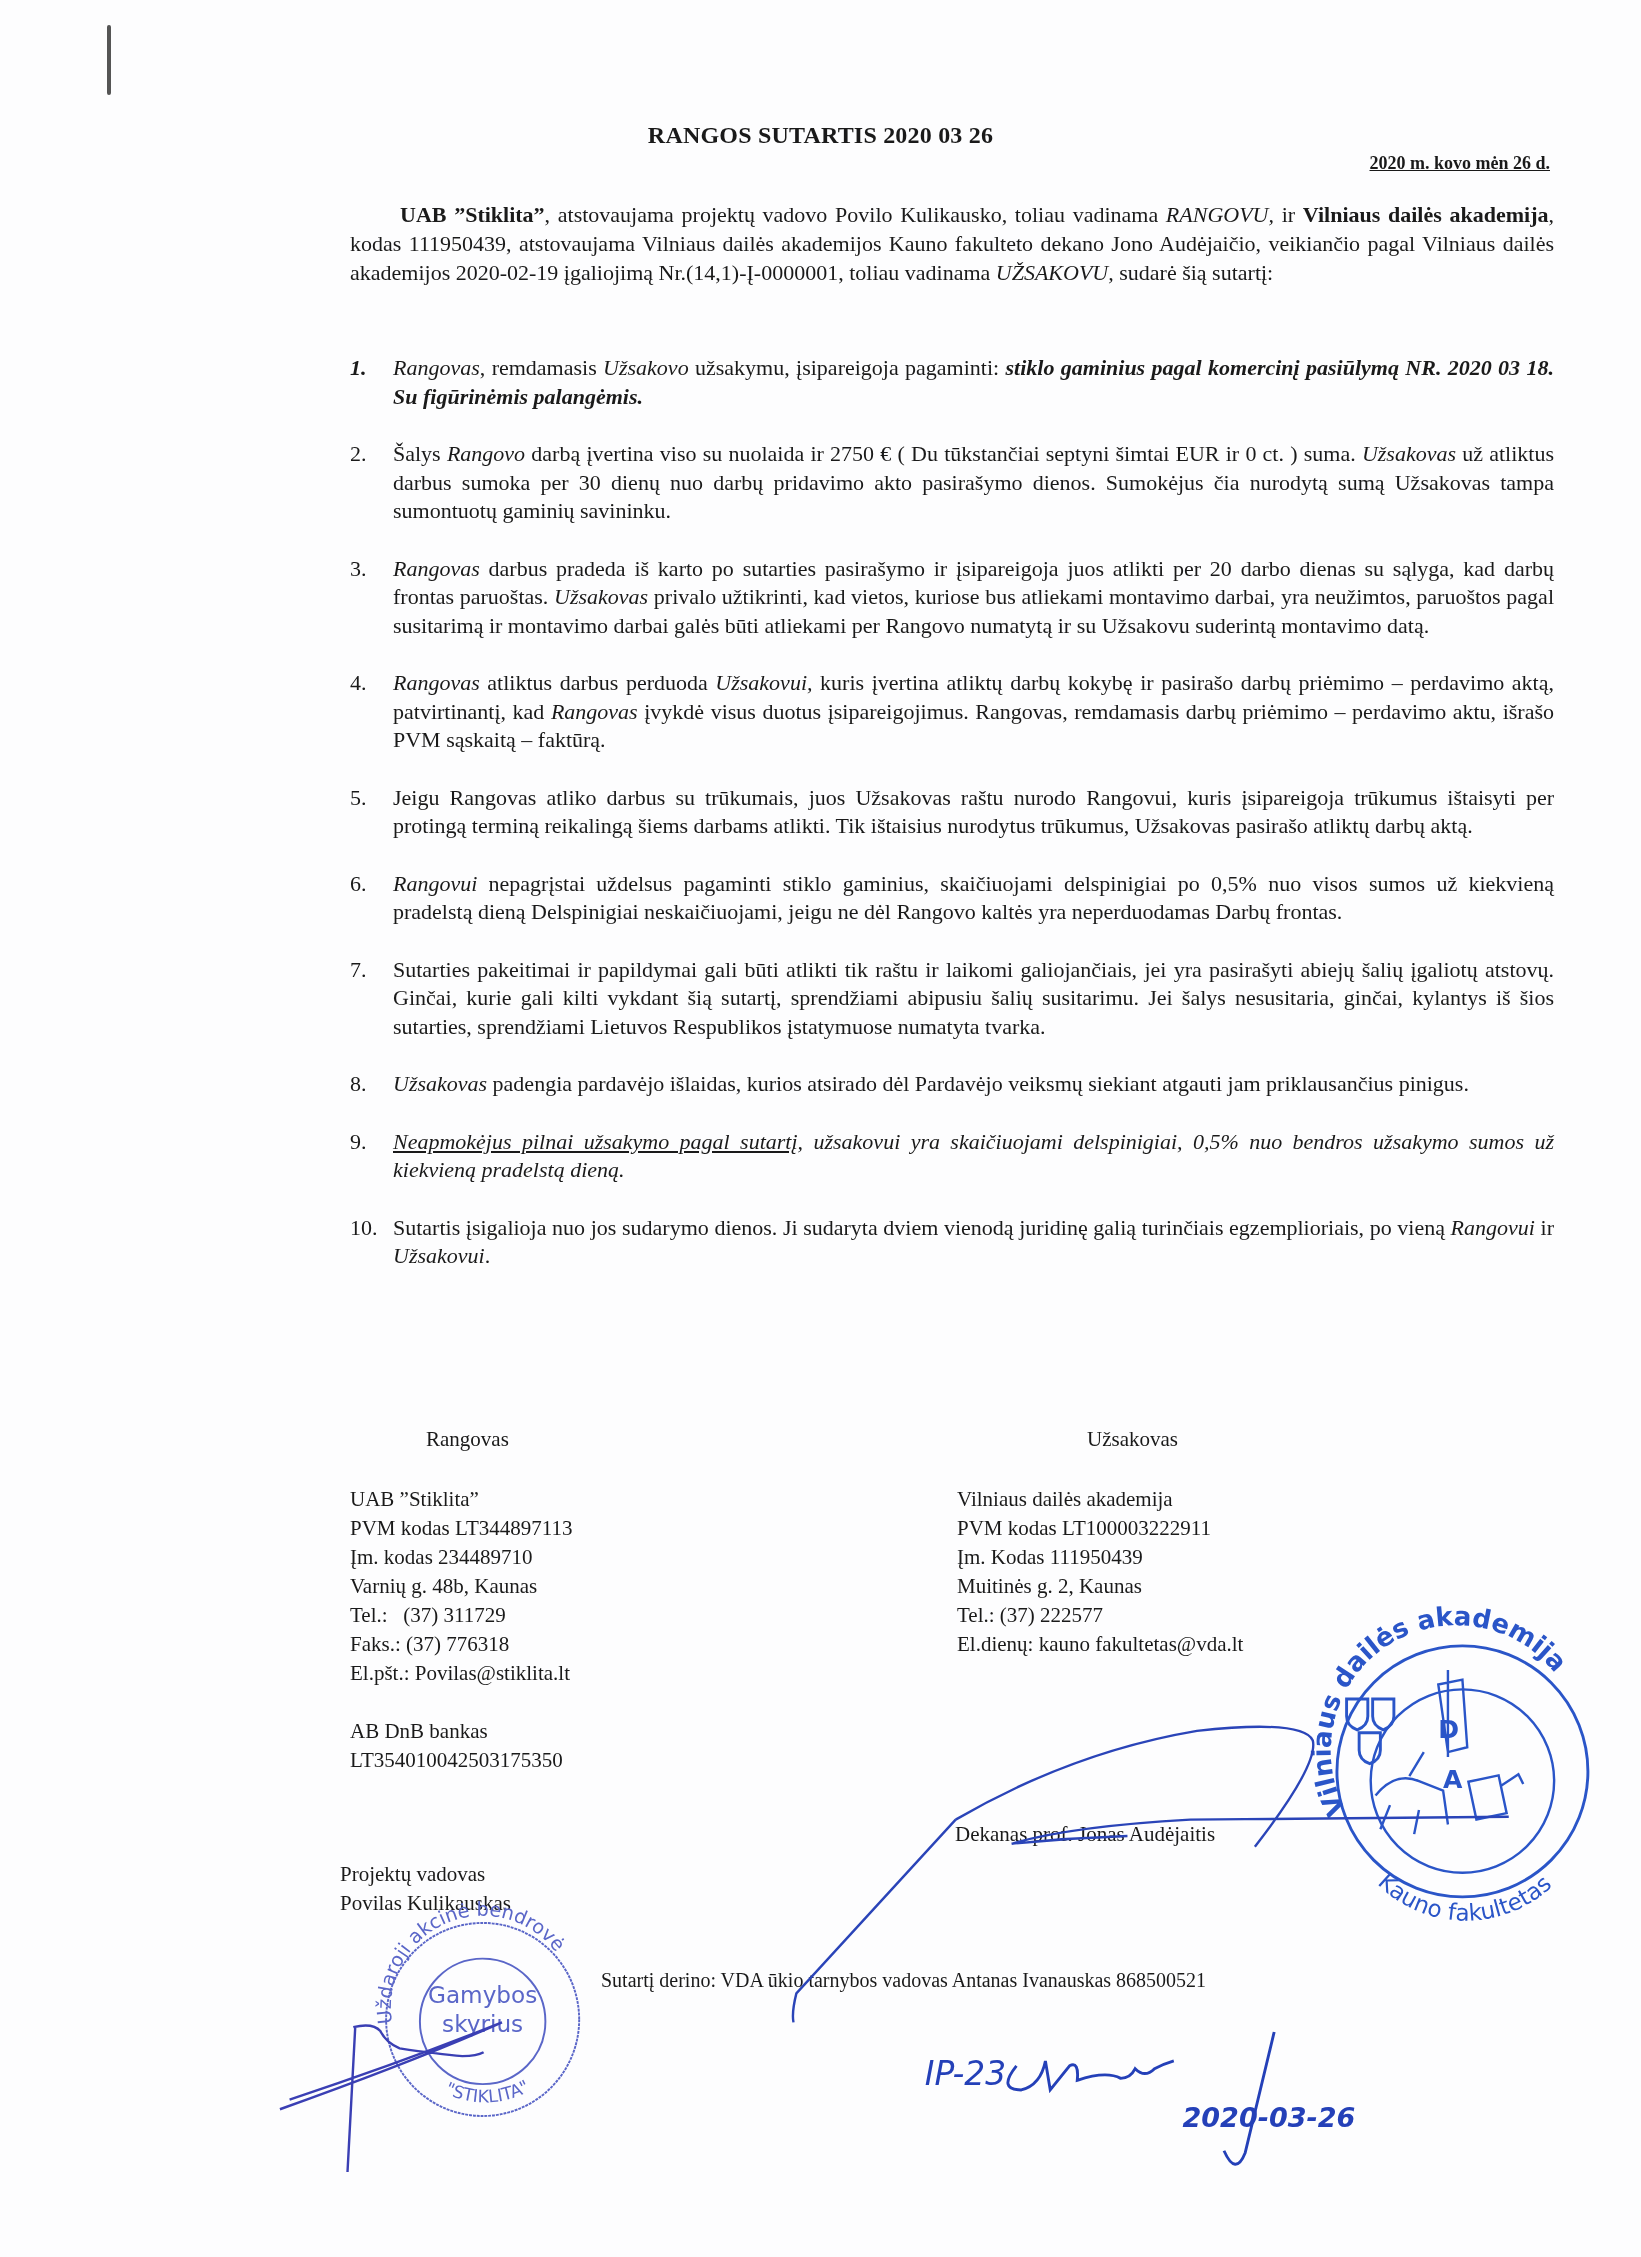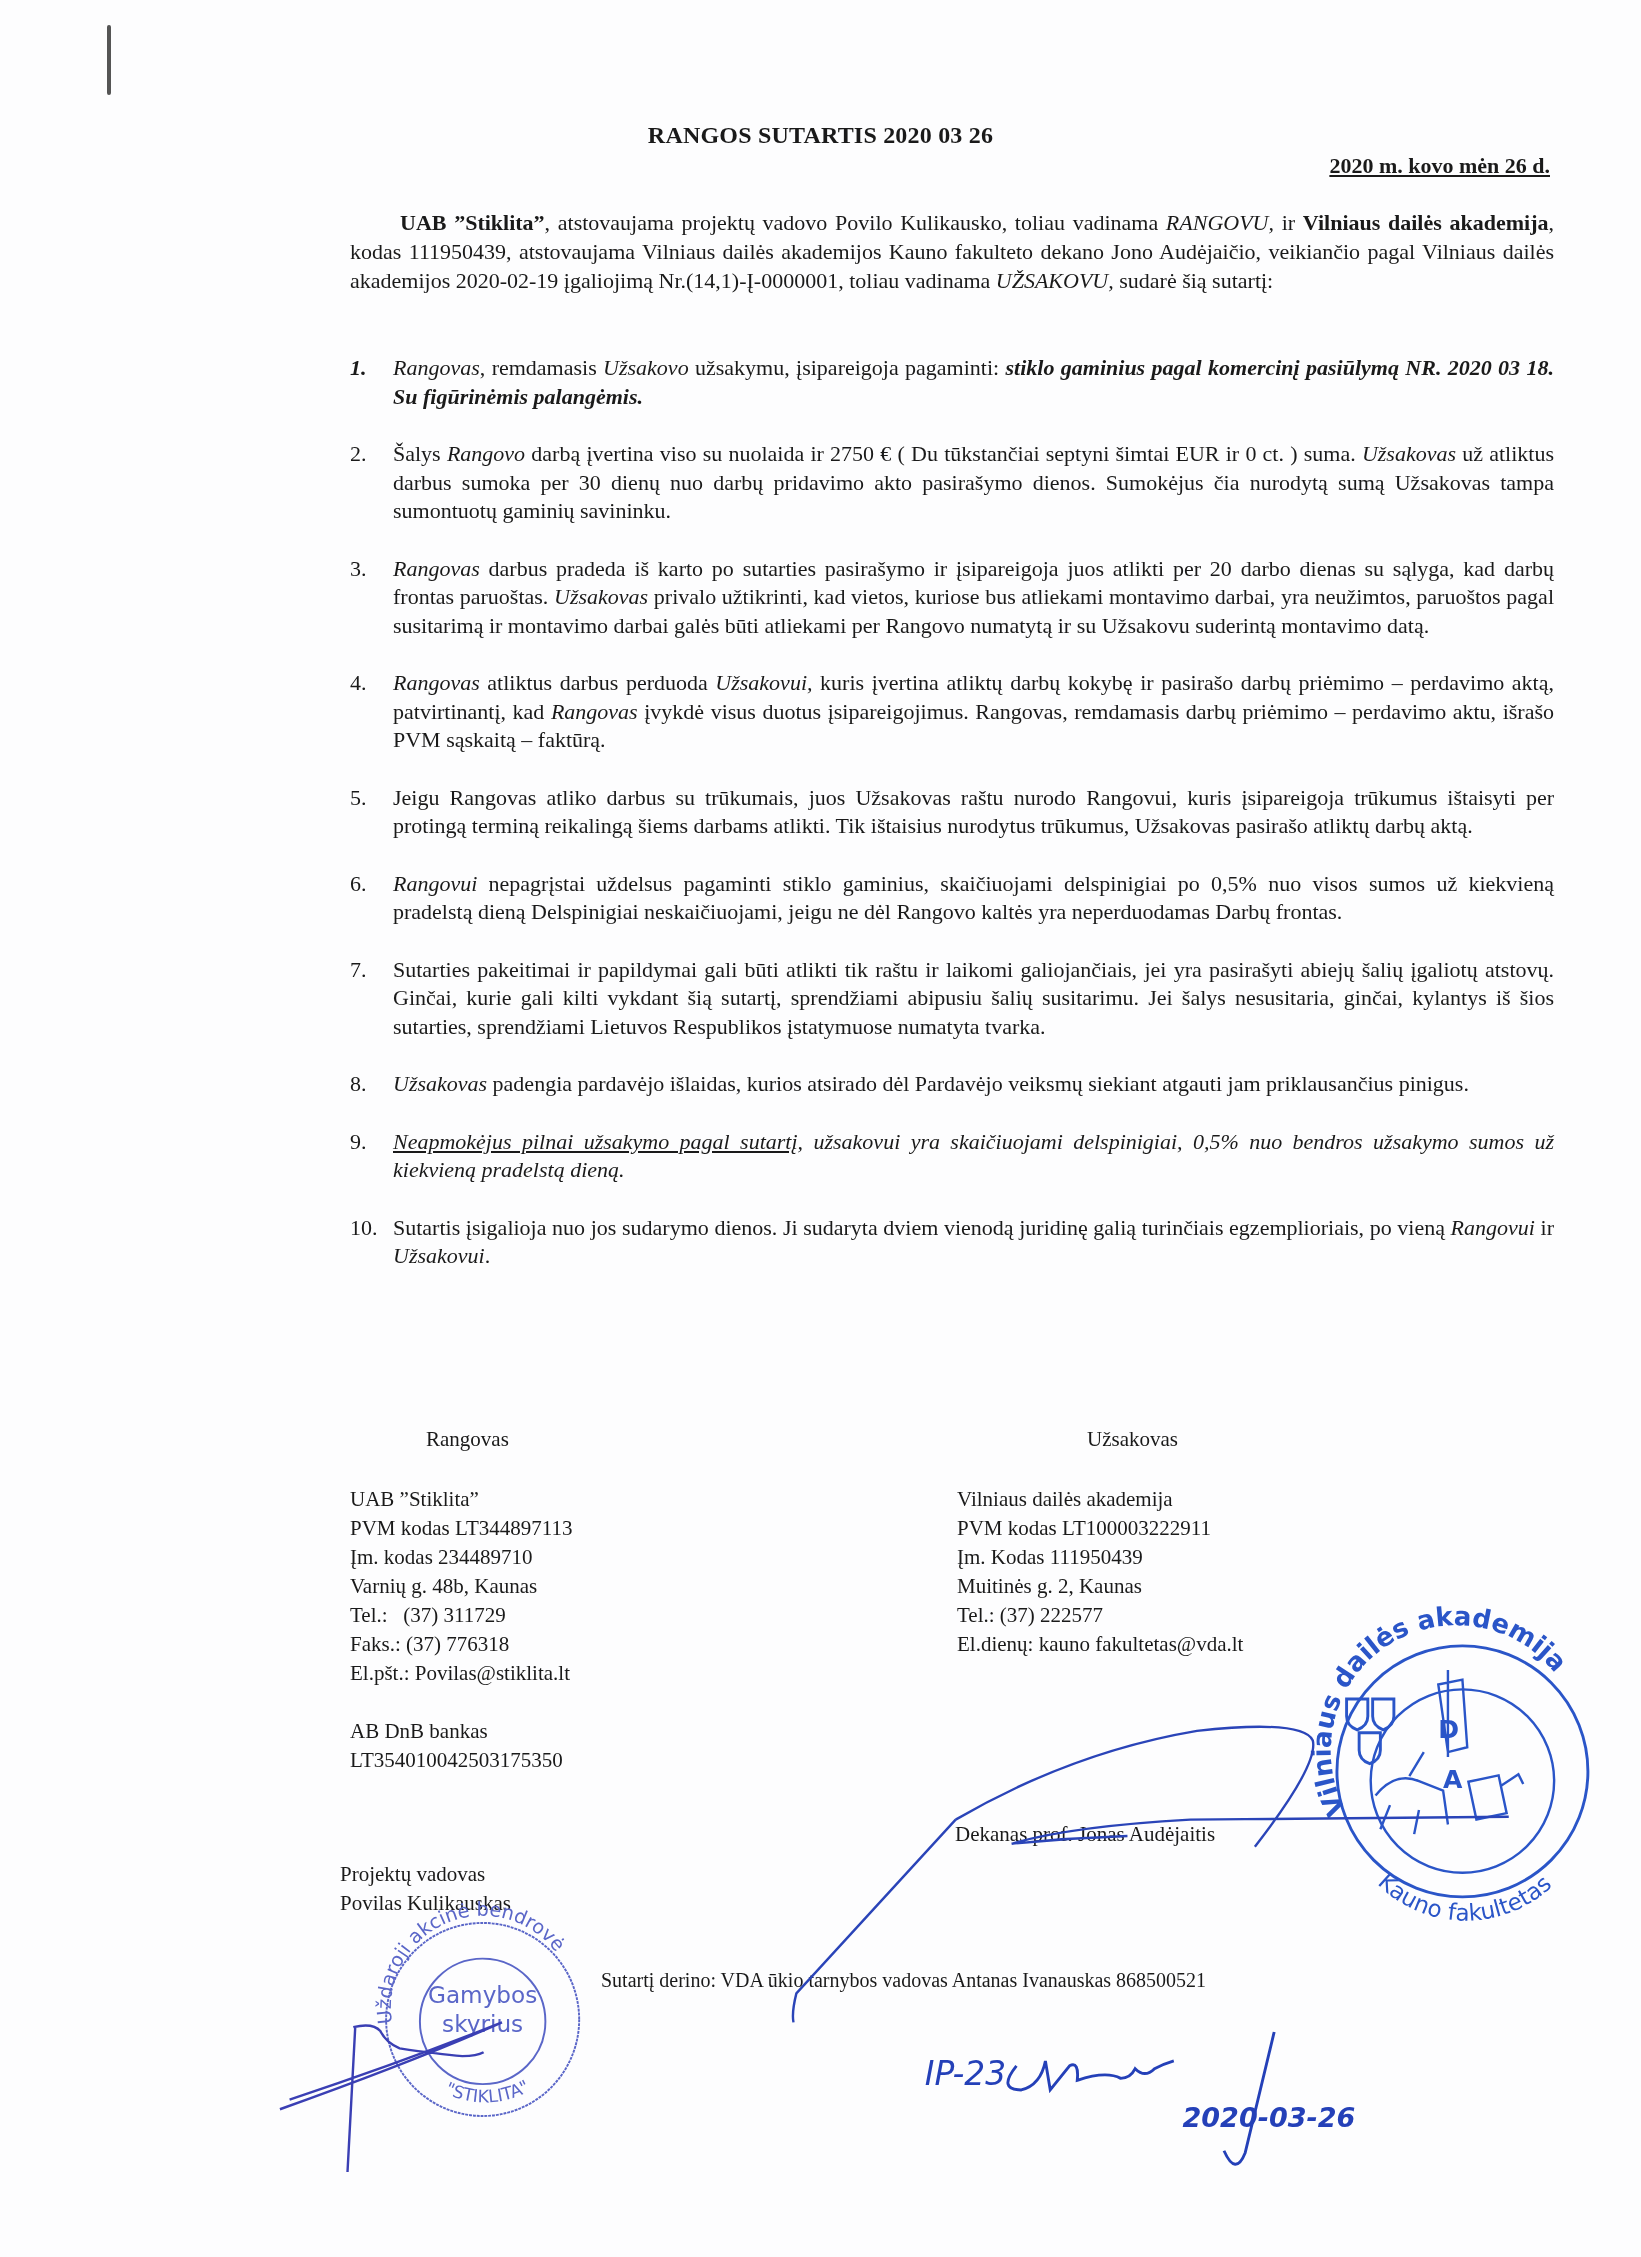--- a/index.html
+++ b/index.html
@@ -5,22 +5,22 @@
   html,body{margin:0;padding:0;background:#fdfdfe;}
   body{width:1641px;height:2257px;position:relative;overflow:hidden;
     font-family:"Liberation Serif","DejaVu Serif",serif;color:#1a1a1a;}
   .page{position:absolute;left:0;top:0;width:1641px;height:2024px;
     background:#fdfdfe;}
   .scan-mark{position:absolute;left:107px;top:25px;width:3.9px;height:70px;
     background:#555;border-radius:1.9px;}
   .title{position:absolute;left:0;width:1641px;top:122px;text-align:center;
     font-weight:bold;font-size:24px;letter-spacing:0.2px;}
   .date-right{position:absolute;right:91px;top:153px;font-weight:bold;
-    font-size:22px;text-decoration:underline;}
-  .intro{position:absolute;left:350px;width:1204px;top:208px;font-size:22px;
+    font-size:18px;text-decoration:underline;}
+  .intro{position:absolute;left:350px;width:1204px;top:200px;font-size:22px;
     line-height:29px;text-align:justify;text-indent:50px;}
   .intro b{font-weight:bold;}
   .intro i{font-style:italic;}
   ol.clauses{position:absolute;left:350px;top:354px;width:1204px;margin:0;padding:0;
     list-style:none;font-size:22px;line-height:28.5px;}
   ol.clauses li{position:relative;padding-left:43px;text-align:justify;}
   ol.clauses li .num{position:absolute;left:0;top:0;}
   .c1{margin-bottom:29px;} .c2{margin-bottom:29px;}
   .c3{margin-bottom:29px;} .c4{margin-bottom:29px;}
   .c5{margin-bottom:29px;} .c6{margin-bottom:29px;}

